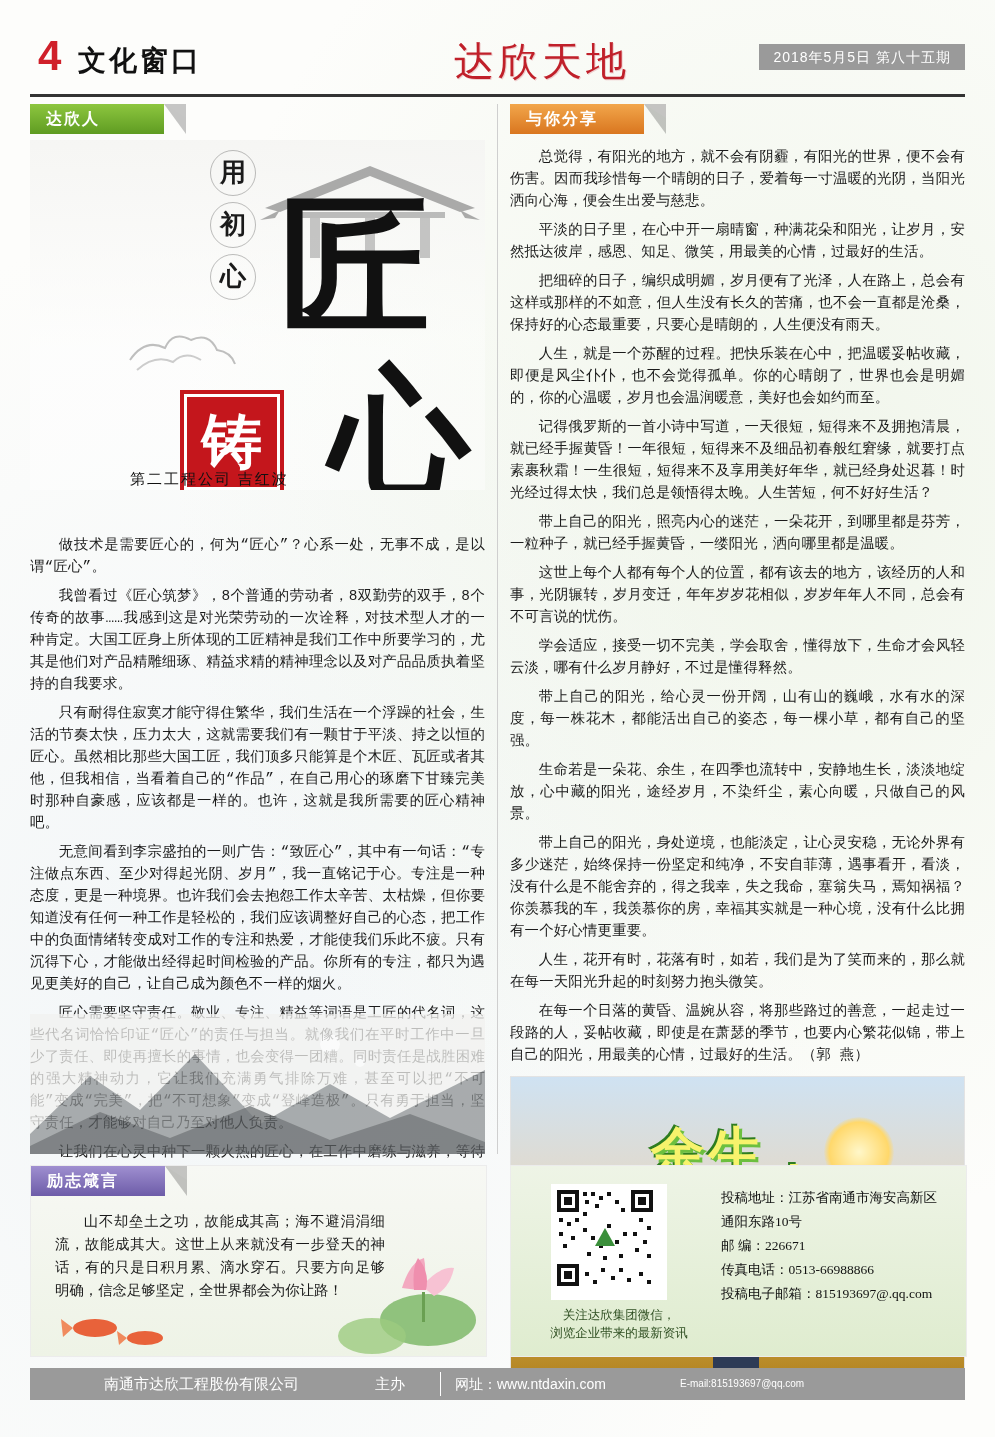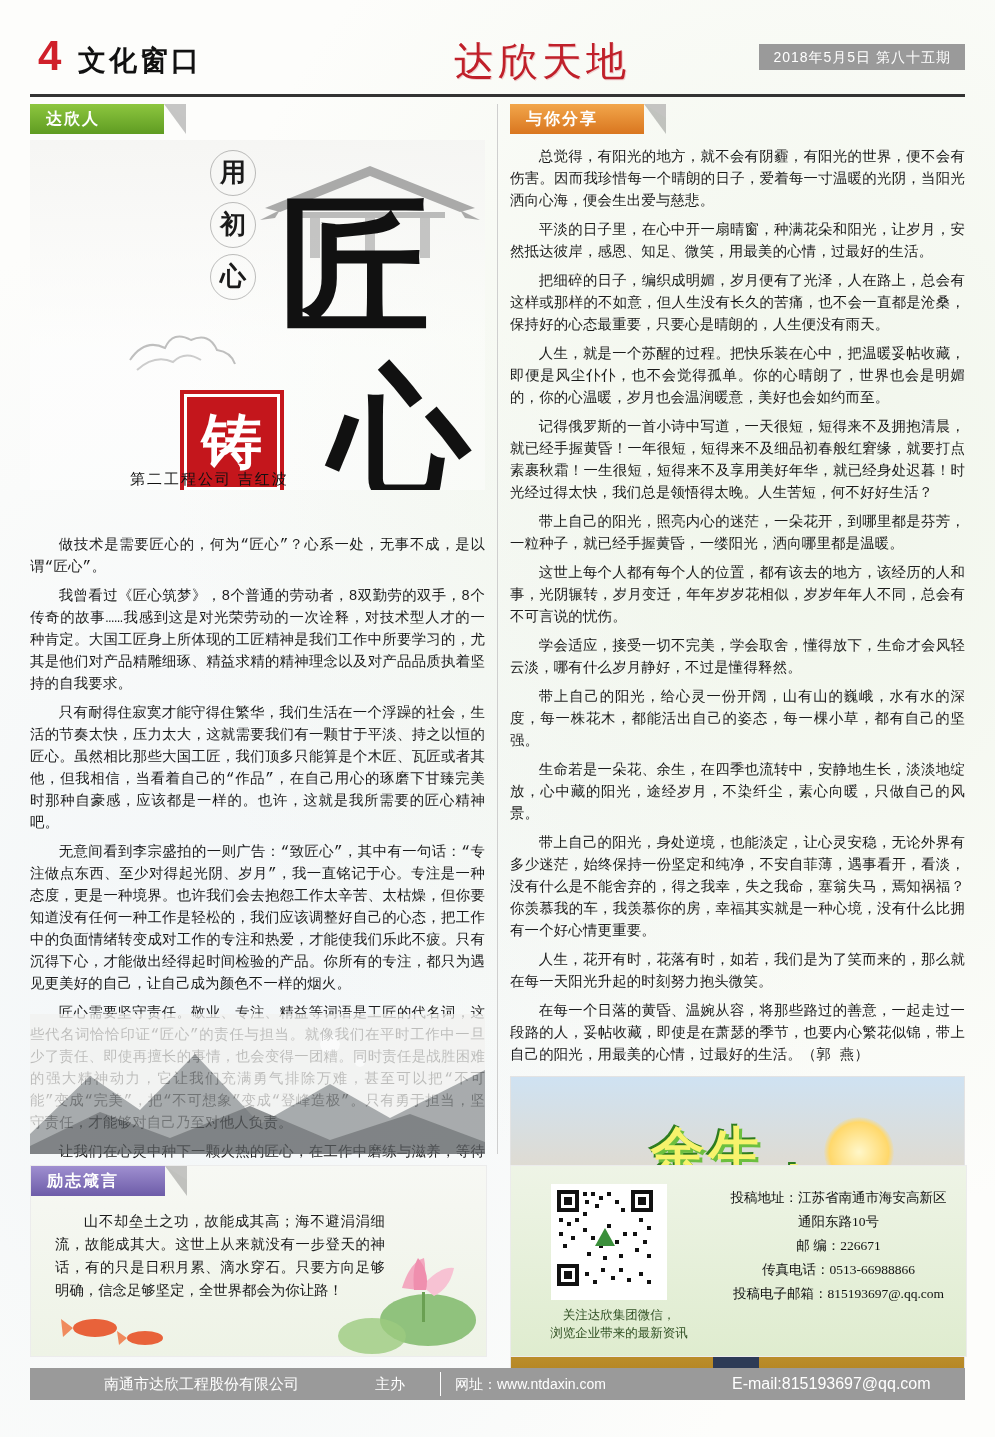--- a/index.html
+++ b/index.html
@@ -160,31 +160,31 @@
   .lotus{position:absolute;right:6px;bottom:0;width:170px;height:120px;}
   .koi{position:absolute;left:30px;bottom:6px;width:120px;height:40px;}
   .br{
     position:absolute;left:480px;top:0;width:455px;height:190px;
     background:linear-gradient(180deg,#eef4e6 0%,#dfeccf 100%);
     border:1px solid #ececec;overflow:hidden;
   }
   .qr{position:absolute;left:40px;top:18px;width:108px;height:108px;background:#fff;padding:4px;}
   .qr-cap{position:absolute;left:18px;top:140px;width:180px;font-size:12.5px;line-height:18px;color:#2f4f22;text-align:center;}
   .contact{position:absolute;left:210px;top:20px;width:235px;font-size:13.5px;line-height:24px;color:#111;}
-  .contact div{white-space:nowrap;text-align:center;}
+  .contact div{white-space:nowrap;}
   
   .footer{
     position:absolute;left:30px;top:1368px;width:935px;height:32px;
     background:#9a9a9a;color:#fff;font-size:15px;line-height:32px;
   }
   .footer .f1{position:absolute;left:74px;}
   .footer .f2{position:absolute;left:345px;}
   .footer .fsep{position:absolute;left:410px;top:4px;width:1px;height:24px;background:#fff;}
   .footer .f3{position:absolute;left:425px;font-family:"Liberation Sans",sans-serif;font-size:14px;}
-  .footer .f4{position:absolute;left:702px;font-family:"Liberation Sans",sans-serif;font-size:16px;}
+  .footer .f4{position:absolute;left:650px;font-family:"Liberation Sans",sans-serif;font-size:10px;}
 </style>
 </head>
 <body>
 
 <div class="page">
 
 
   <div class="header">
     <div class="pg-num">4</div>
     <div class="sec-title">文化窗口</div>

